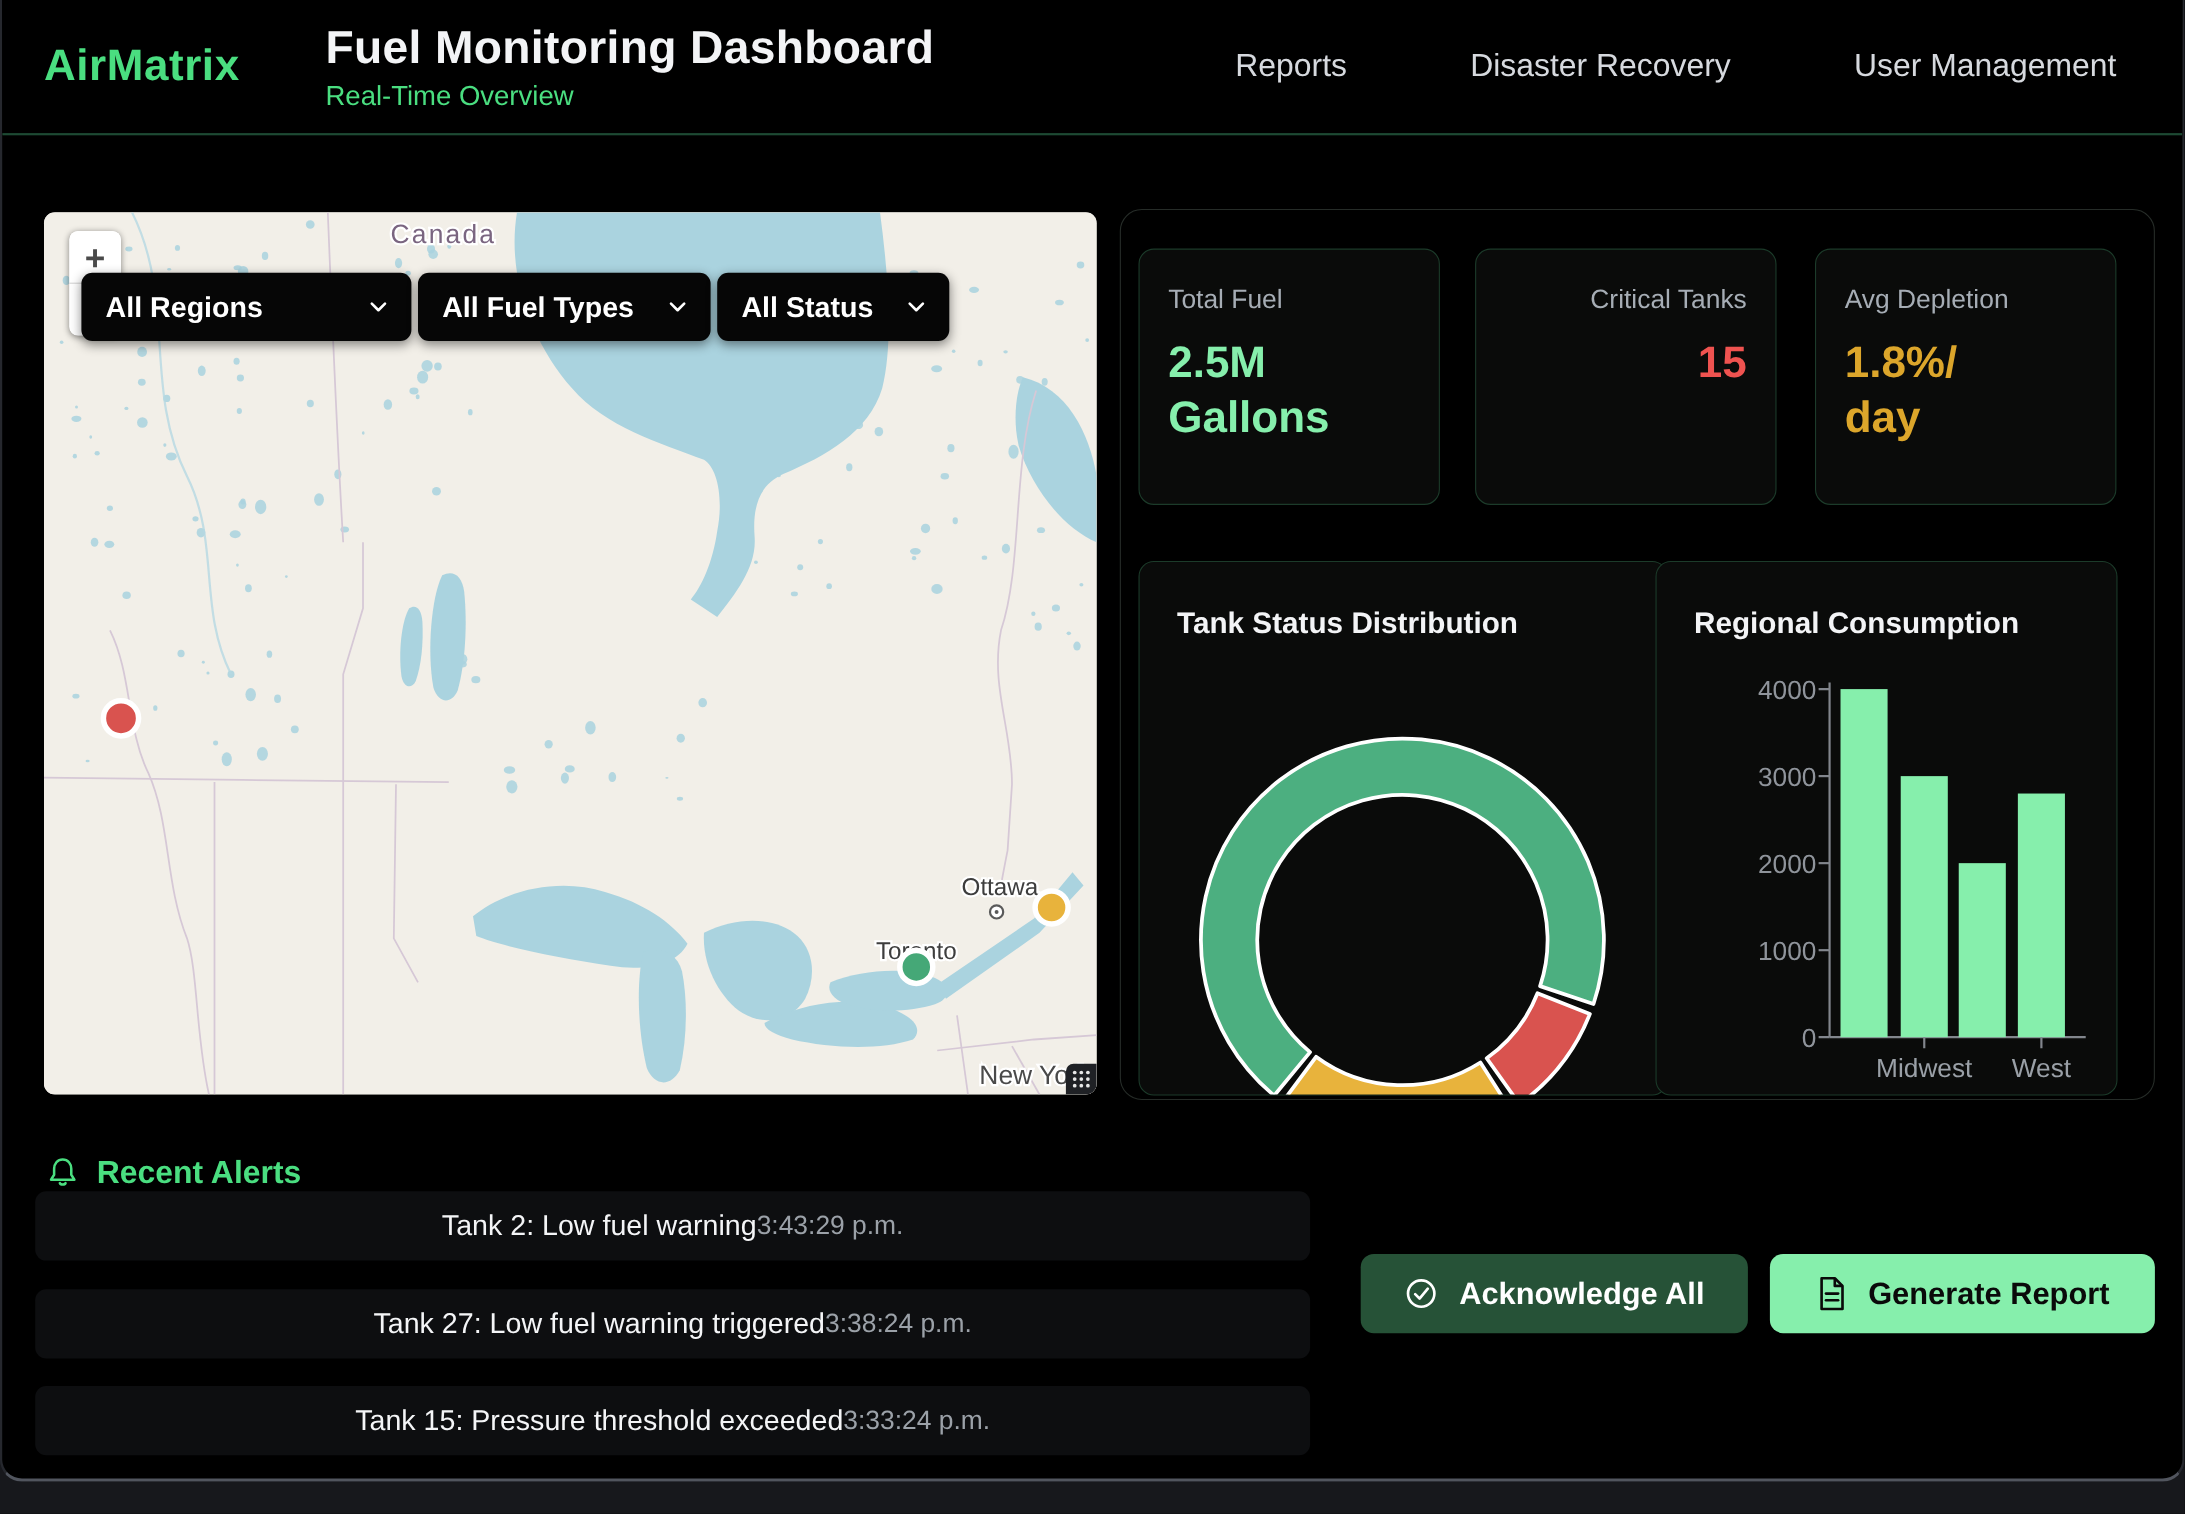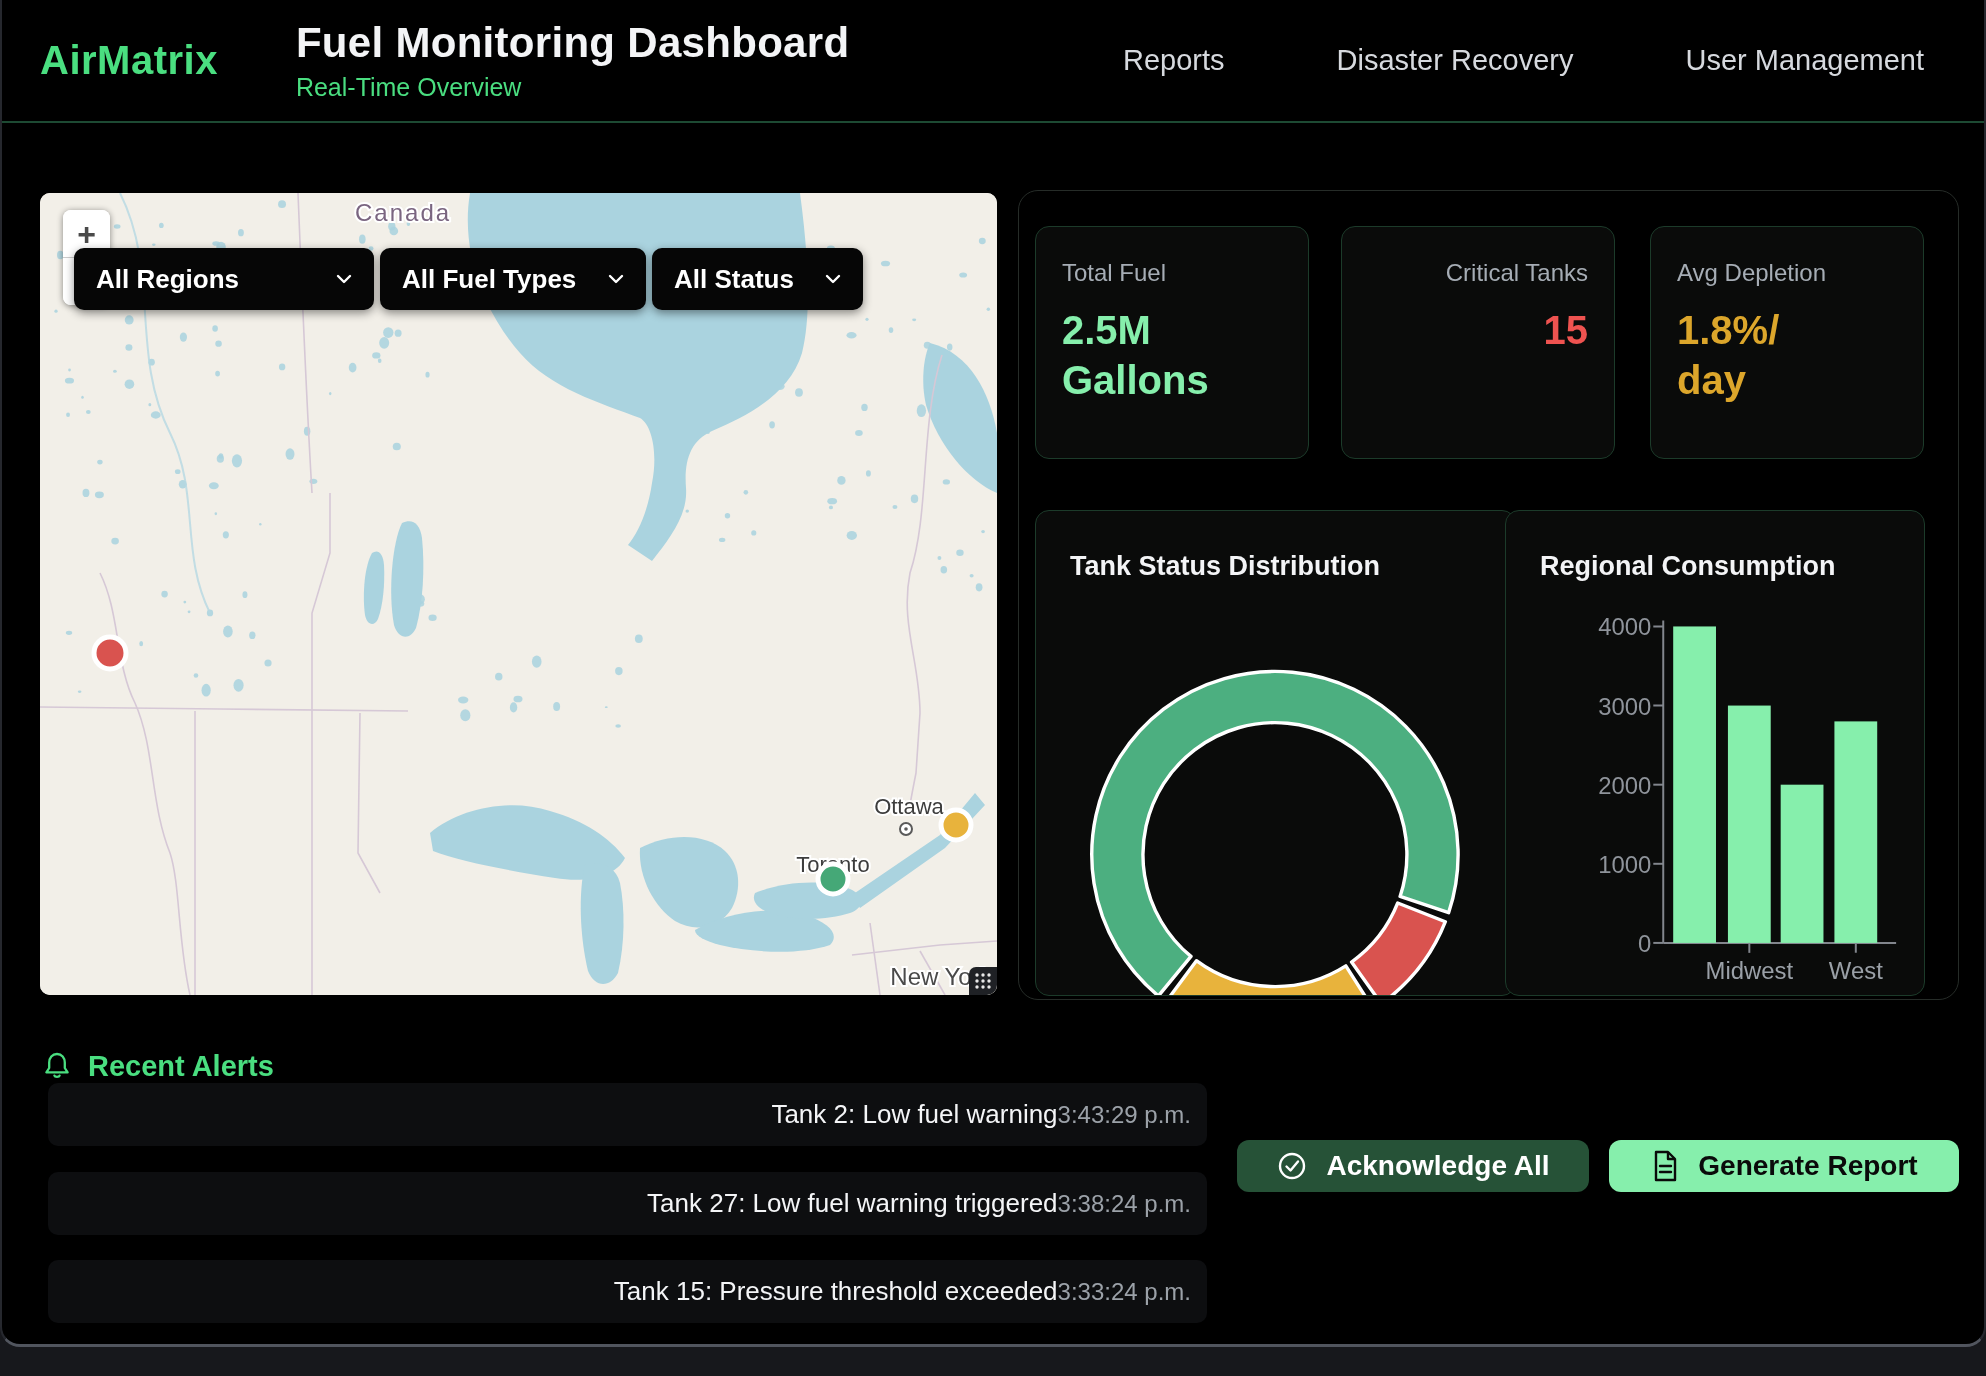--- a/index.html
+++ b/index.html
@@ -50,27 +50,27 @@
   .chart-card { position:absolute; top:319px; height:486px; background:#0a0b0a;
     border:1px solid #1c3b2a; border-radius:14px; overflow:hidden; }
   .donut-card { left:16px; width:481px; }
   .bar-card { left:486px; width:420px; }
   .chart-card h3 { position:absolute; left:34px; top:40px; font-size:27px; font-weight:bold; color:#f3f4f6; }
   .chart-card svg { position:absolute; inset:0; }
 
   
   .alerts-header { position:absolute; left:40px; top:1050px; display:flex; align-items:flex-start; gap:16px; }
   .alerts-header h2 { font-size:29px; font-weight:bold; color:#4ade80; }
-  .alert-row { position:absolute; left:46px; width:1159px; height:63px; background:#0d0e10;
-    border-radius:10px; display:flex; align-items:center; justify-content:flex-end;
-    padding:0 16px; cursor:pointer; }
+  .alert-row { position:absolute; left:30px; width:1159px; height:63px; background:#0d0e10;
+    border-radius:10px; display:flex; align-items:center; justify-content:center;
+    padding:0 2px; cursor:pointer; }
   .alert-text { font-size:26px; color:#f4f5f7; }
   .alert-time { font-size:24px; color:#9ba1a8; }
 
-  .btn { position:absolute; top:1140px; height:52px; border:none; border-radius:12px;
+  .btn { position:absolute; top:1140px; height:72px; border:none; border-radius:12px;
     display:flex; align-items:center; justify-content:center; gap:18px;
     font-size:28px; font-weight:bold; cursor:pointer;
     font-family:"Liberation Sans","DejaVu Sans",sans-serif; }
   .btn.ack { left:1235px; width:352px; background:#265237; color:#fff; }
   .btn.gen { left:1607px; width:350px; background:#86efac; color:#0a0a0a; }
 </style>
 </head>
 <body>
 
 <div class="window">

